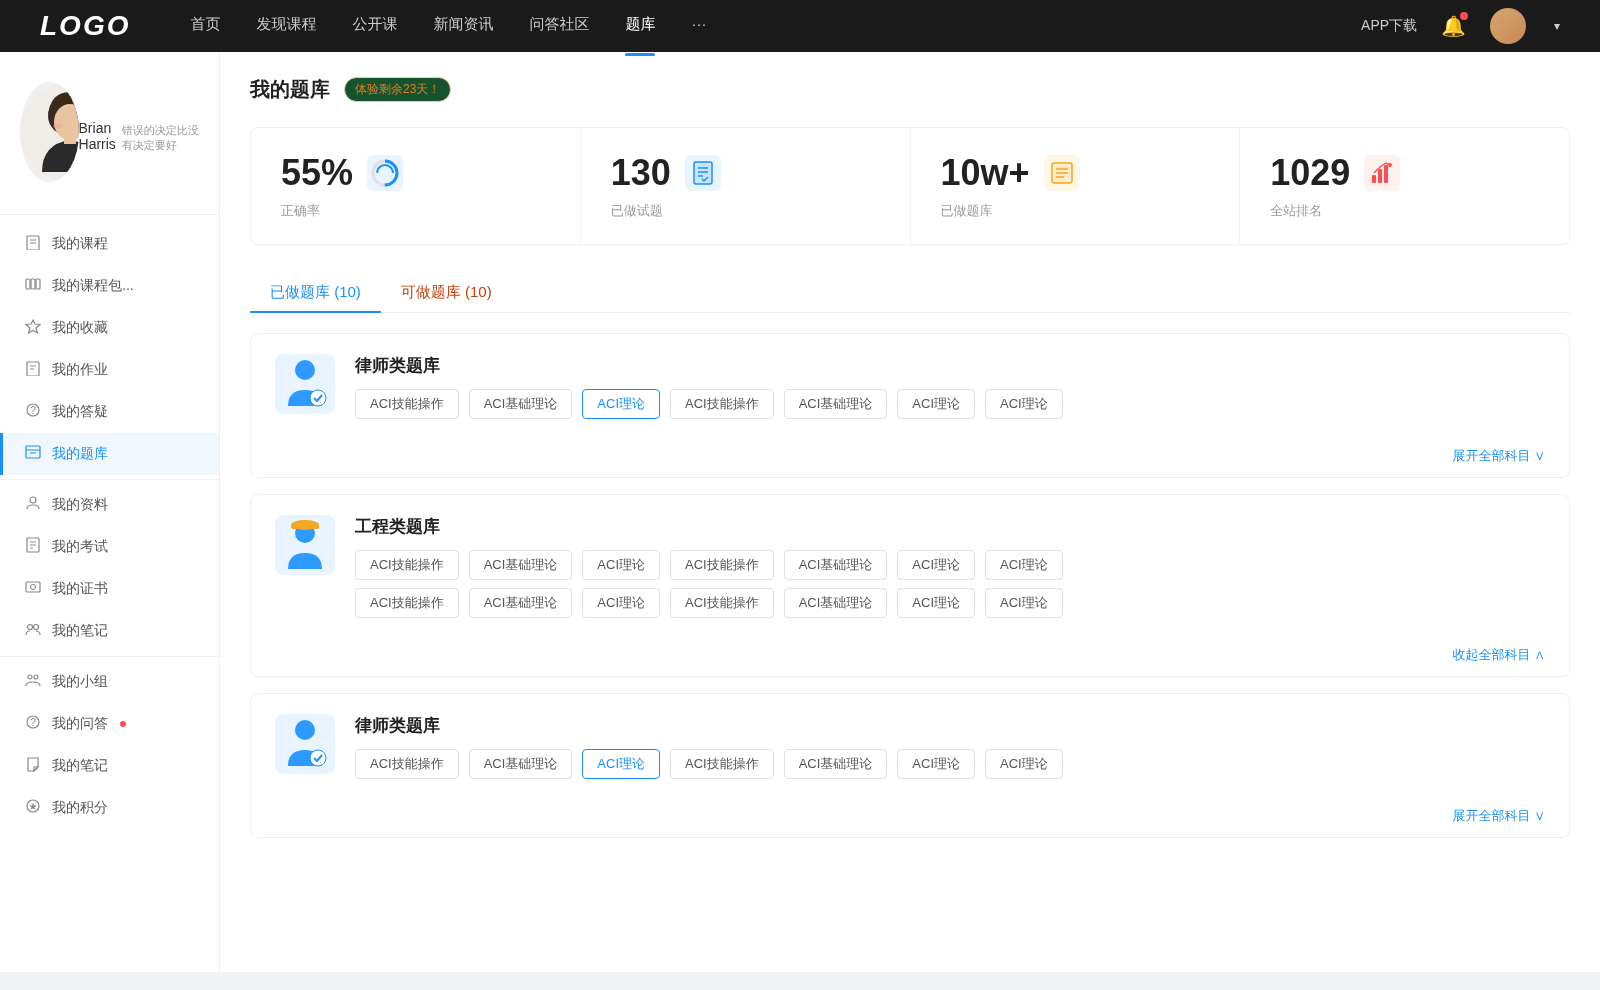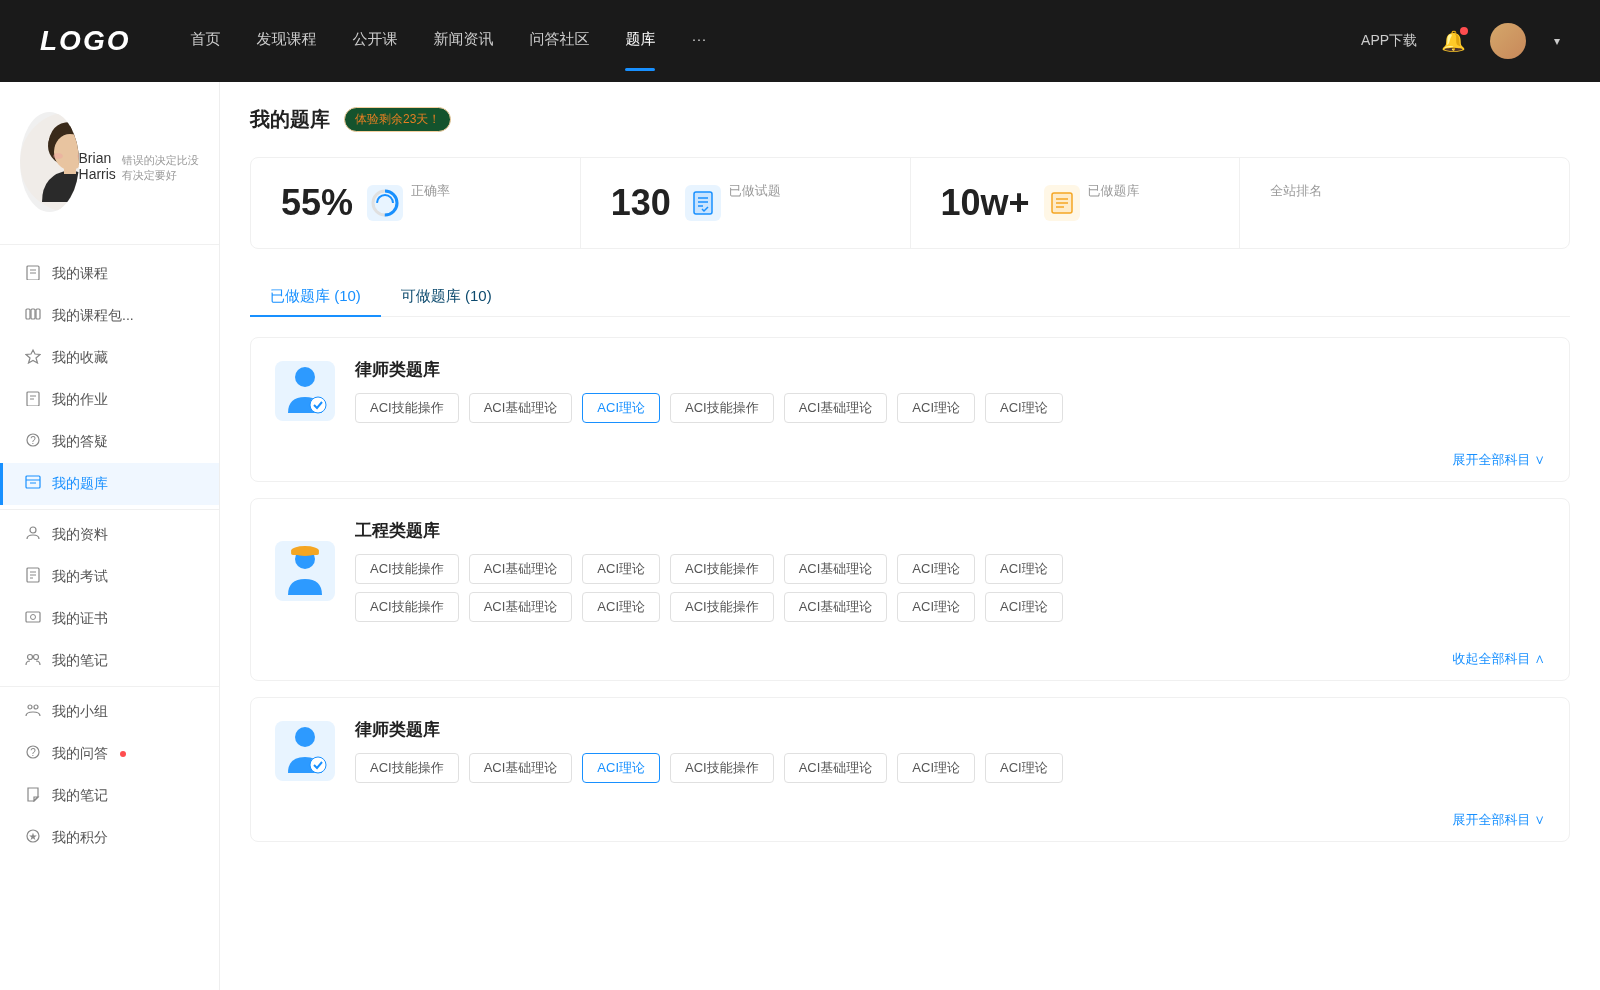--- a/index.html
+++ b/index.html
@@ -1,21 +1,21 @@
 <!DOCTYPE html>
 <html><head>
   <meta charset="utf-8">
   <style>
     * { margin: 0; padding: 0; box-sizing: border-box; }
     body { font-family: -apple-system, BlinkMacSystemFont, "PingFang SC", "Microsoft YaHei", sans-serif; background: #f0f2f5; min-height: 990px; }
 
     
     .topnav {
       background: #1a1a1a;
-      height: 82px;
+      height: 52px;
       display: flex;
       align-items: center;
       padding: 0 40px;
       position: relative;
     }
     .topnav-logo {
       color: white;
       font-size: 28px;
       font-weight: bold;
       letter-spacing: 2px;
@@ -219,21 +219,21 @@
       margin-bottom: 28px;
       border: 1px solid #f0f0f0;
       border-radius: 8px;
       overflow: hidden;
     }
     .stat-item {
       flex: 1;
       padding: 24px 30px;
       border-right: 1px solid #f0f0f0;
       display: flex;
-      flex-direction: row;
+      flex-direction: column;
       gap: 8px;
     }
     .stat-item:last-child {
       border-right: none;
     }
     .stat-top {
       display: flex;
       align-items: center;
       gap: 14px;
     }
@@ -260,21 +260,21 @@
     .tabs-row {
       display: flex;
       gap: 0;
       margin-bottom: 20px;
       border-bottom: 1px solid #f0f0f0;
     }
     .tab {
       padding: 10px 20px;
       font-size: 15px;
       cursor: pointer;
-      color: #0c4a6e;
+      color: #c2410c;
       position: relative;
     }
     .tab.active {
       color: #1890ff;
       font-weight: 500;
     }
     .tab.active::after {
       content: '';
       position: absolute;
       bottom: -1px;
@@ -286,21 +286,21 @@
 
     
     .bank-section {
       border: 1px solid #f0f0f0;
       border-radius: 8px;
       margin-bottom: 16px;
       overflow: hidden;
     }
     .bank-header {
       display: flex;
-      align-items: center;
+      align-items: flex-start;
       padding: 20px 24px;
       gap: 20px;
     }
     .bank-icon {
       width: 60px;
       height: 60px;
       background: #e8f4ff;
       border-radius: 8px;
       display: flex;
       align-items: center;
@@ -599,20 +599,32 @@
               <line x1="8" y1="10" x2="20" y2="10" stroke="#f5a623" stroke-width="1.5"></line>
               <line x1="8" y1="14" x2="20" y2="14" stroke="#f5a623" stroke-width="1.5"></line>
               <line x1="8" y1="18" x2="16" y2="18" stroke="#f5a623" stroke-width="1.5"></line>
             </svg>
           </div>
         </div>
         <span class="stat-label">已做题库</span>
       </div>
 
       <div class="stat-item">
+        <div class="stat-top">
+          <span class="stat-value">1029</span>
+          <div class="stat-icon stat-icon-red">
+            <svg width="28" height="28" viewBox="0 0 28 28">
+              <rect x="4" y="16" width="4" height="8" fill="#ff4d4f" rx="1"></rect>
+              <rect x="10" y="10" width="4" height="14" fill="#ff4d4f" rx="1"></rect>
+              <rect x="16" y="6" width="4" height="18" fill="#ff4d4f" rx="1"></rect>
+              <polyline points="6,14 12,8 18,4 22,6" stroke="#ff4d4f" stroke-width="1.5" fill="none"></polyline>
+              <circle cx="22" cy="6" r="2" fill="#ff4d4f"></circle>
+            </svg>
+          </div>
+        </div>
         <span class="stat-label">全站排名</span>
       </div>
     </div>
 
     <div class="tabs-row">
       <div class="tab active">已做题库 (10)</div>
       <div class="tab">可做题库 (10)</div>
     </div>
 
     <div class="bank-section">

